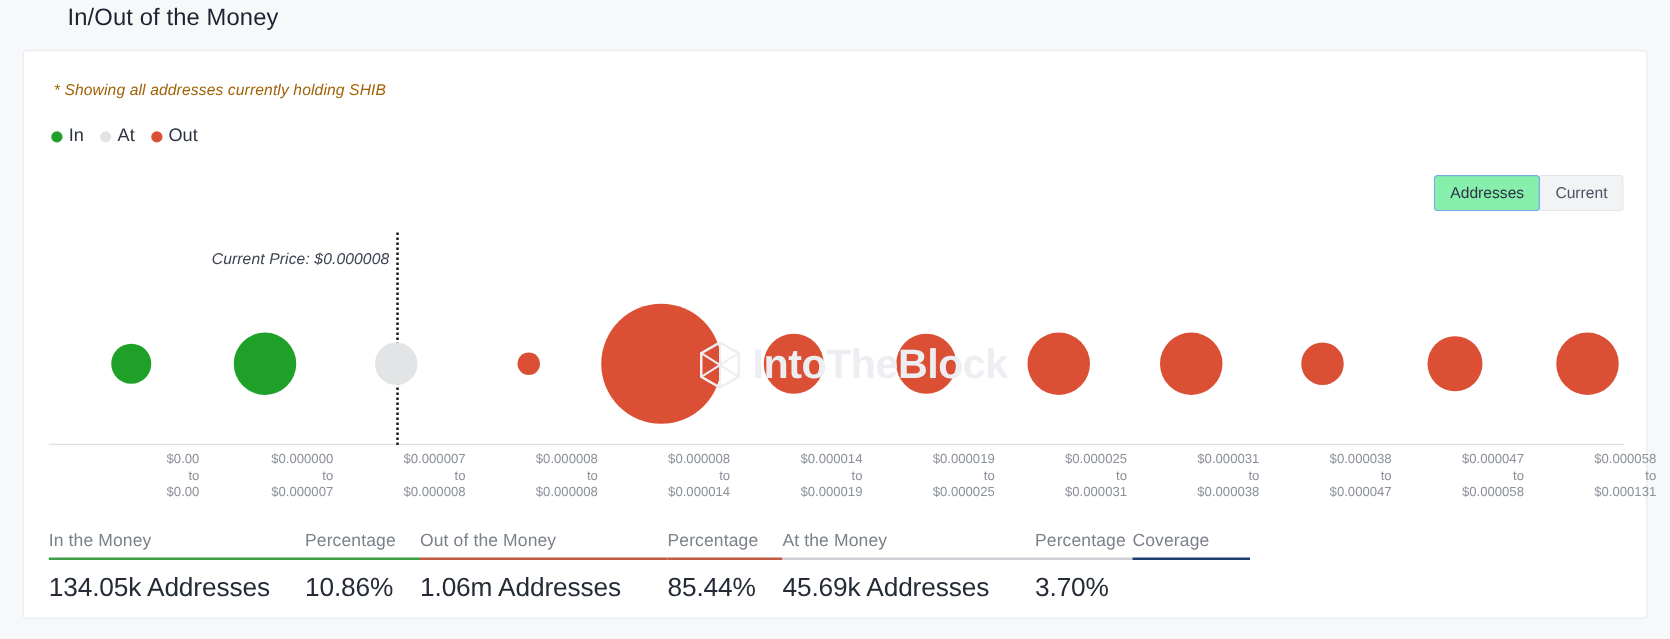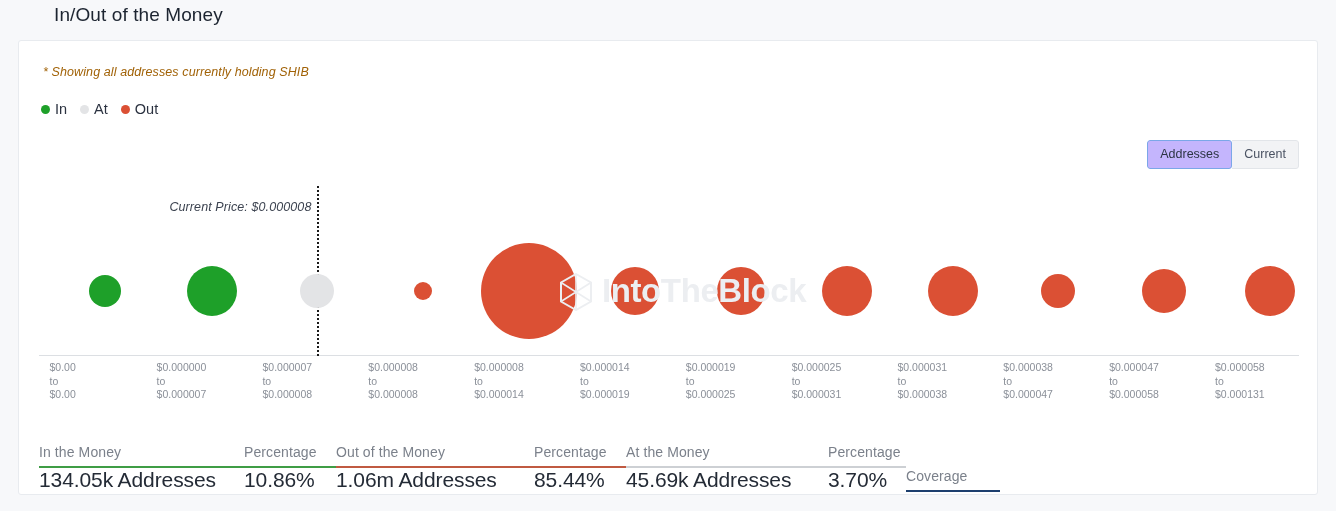--- a/index.html
+++ b/index.html
@@ -62,21 +62,21 @@
     font-family: "Liberation Sans", sans-serif;
     font-size: 12.5px;
     padding: 6px 12px 7px 12px;
     background: #f2f3f5;
     color: #4a5262;
     border: 1px solid #e2e5e9;
     cursor: pointer;
     line-height: 14px;
   }
   .toggle-btn.active {
-    background: #c4b5fd;
+    background: #86efac;
     color: #2c3443;
     border: 1px solid #7ba7e8;
     border-radius: 3px;
     position: relative;
     z-index: 2;
   }
   .toggle-btn:not(.active) { border-left: none; border-radius: 0 3px 3px 0; }
 
   .plot {
     position: absolute;
@@ -128,46 +128,46 @@
   .wm-logo { width: 34px; height: 38px; display: block; }
 
   .xlabels {
     position: absolute;
     left: 20px; top: 320px;
     width: 1260px; height: 55px;
   }
   .xlabel {
     position: absolute;
     top: 0;
-    text-align: left;
+    text-align: right;
     font-size: 10.5px;
     color: #8b9099;
     line-height: 13.5px;
     transform: translateX(-50%);
     width: 110px;
   }
 
   .stats {
     position: absolute;
     left: 20px; top: 383px;
     display: flex;
-    align-items: flex-end;
-    margin-top: 20px;
+    align-items: flex-start;
   }
   .stat { display: flex; flex-direction: column; }
   .stat-head {
     font-size: 14px;
     color: #7b818b;
     padding-bottom: 6px;
     letter-spacing: 0.1px;
   }
   .stat-rule { height: 2px; width: 100%; }
   .stat-val {
     font-size: 21px;
     color: #242b36;
+    padding-top: 11px;
     white-space: nowrap;
     letter-spacing: -0.1px;
   }
 </style>
 </head>
 <body>
 
 <div class="page">
 
   <div class="page-title">In/Out of the Money</div>

